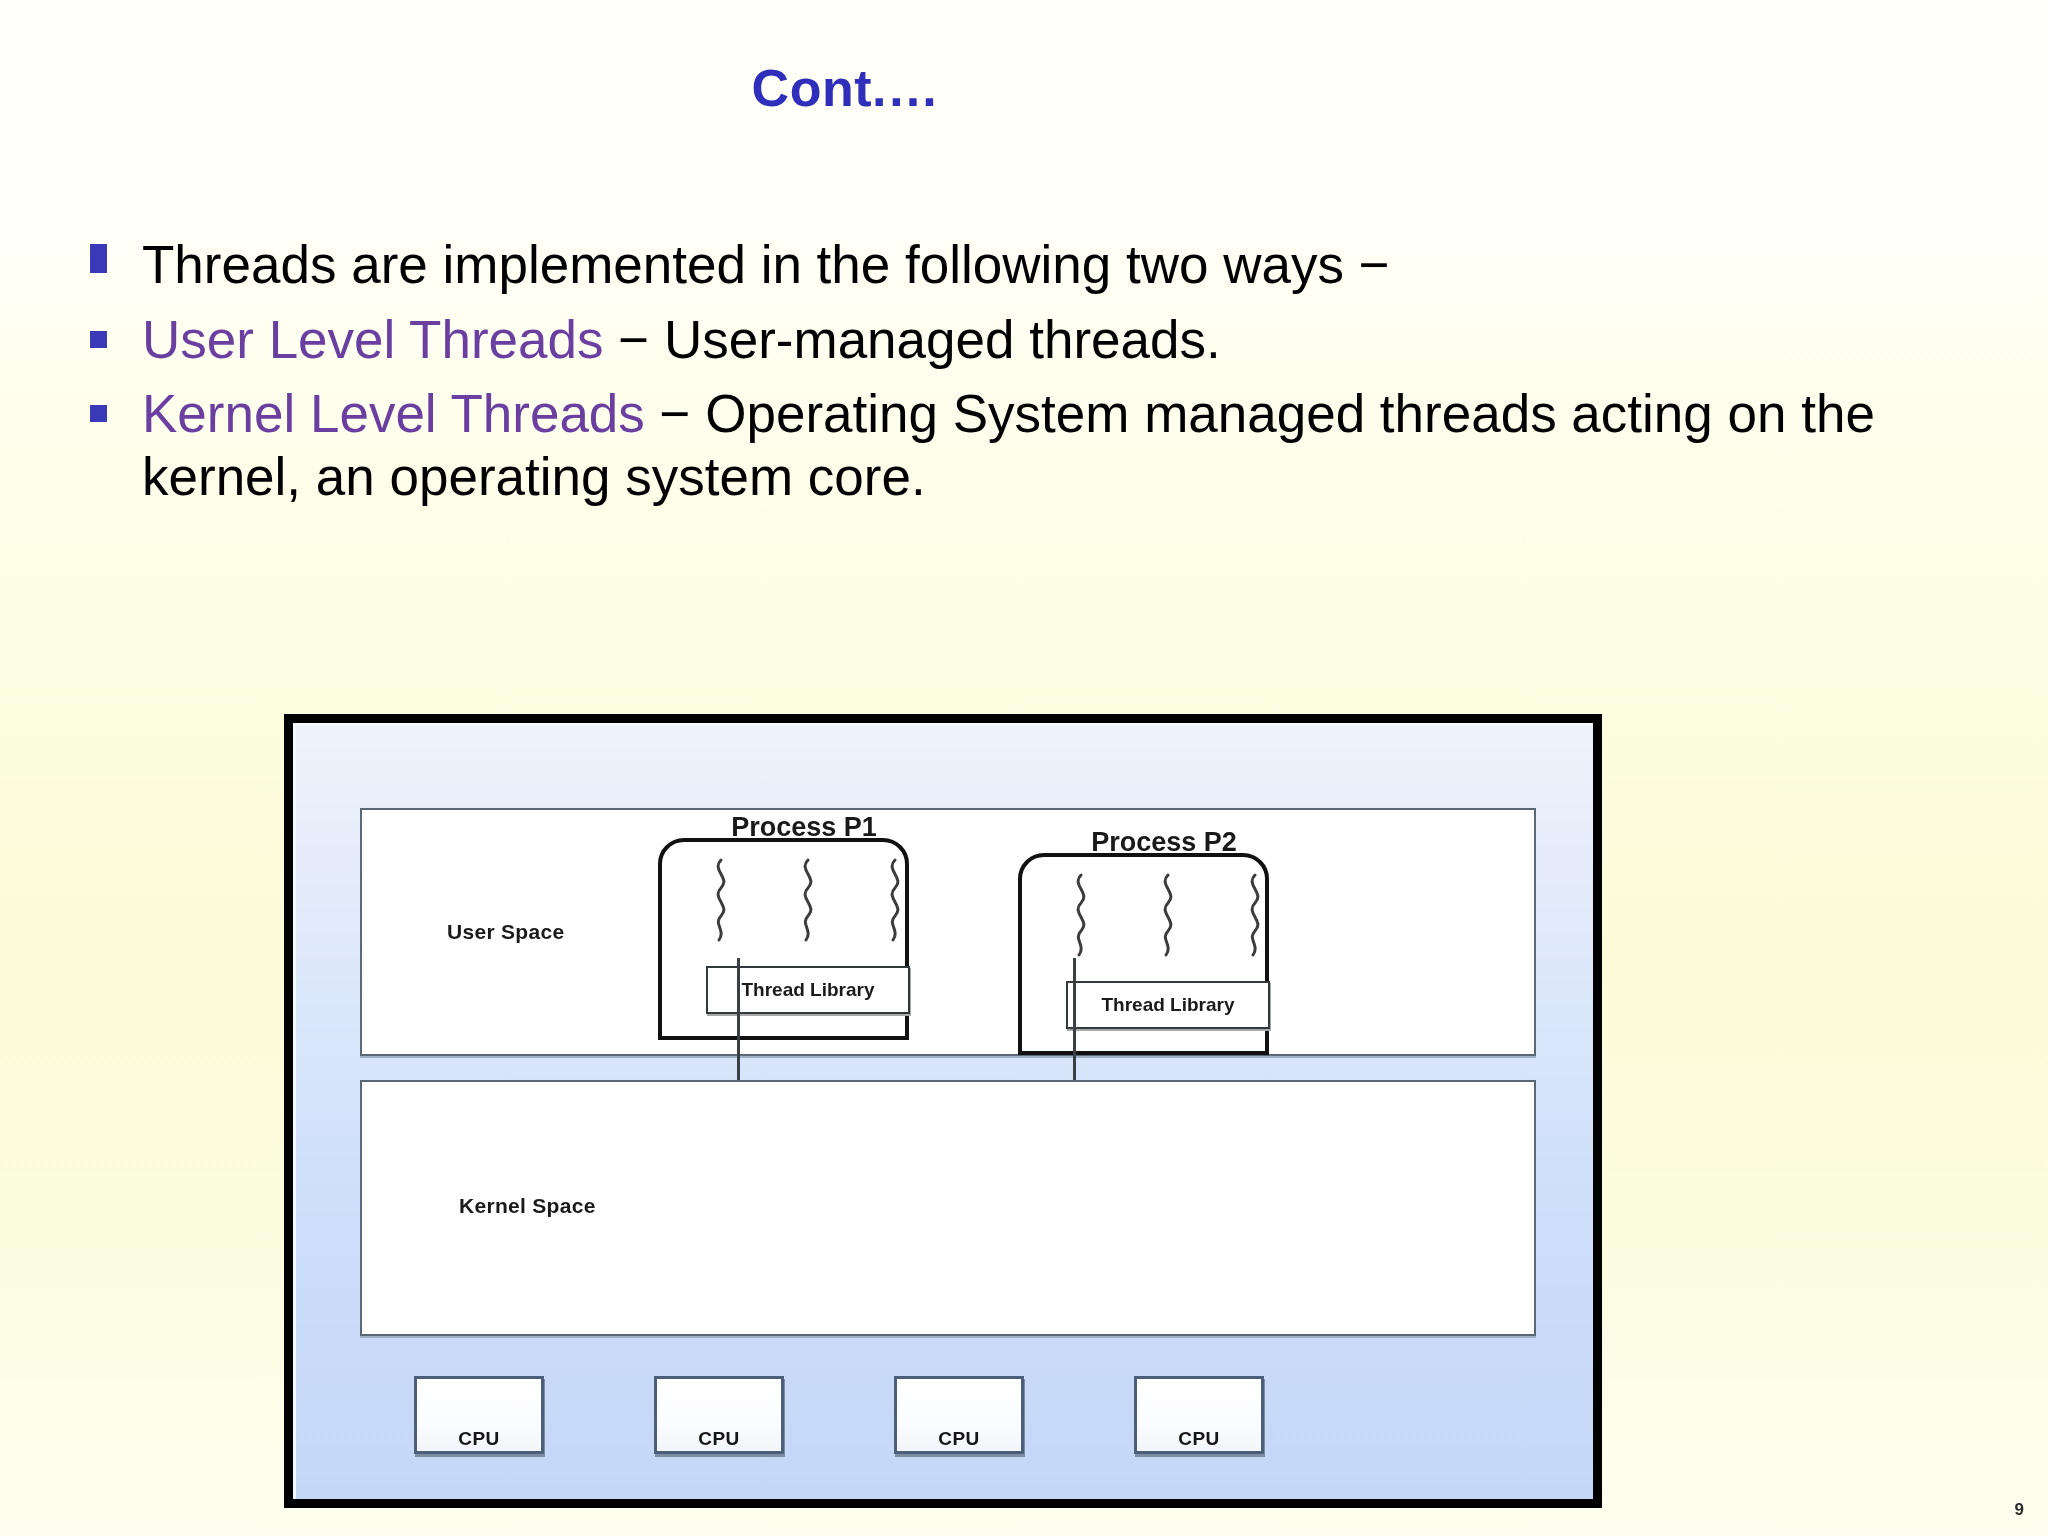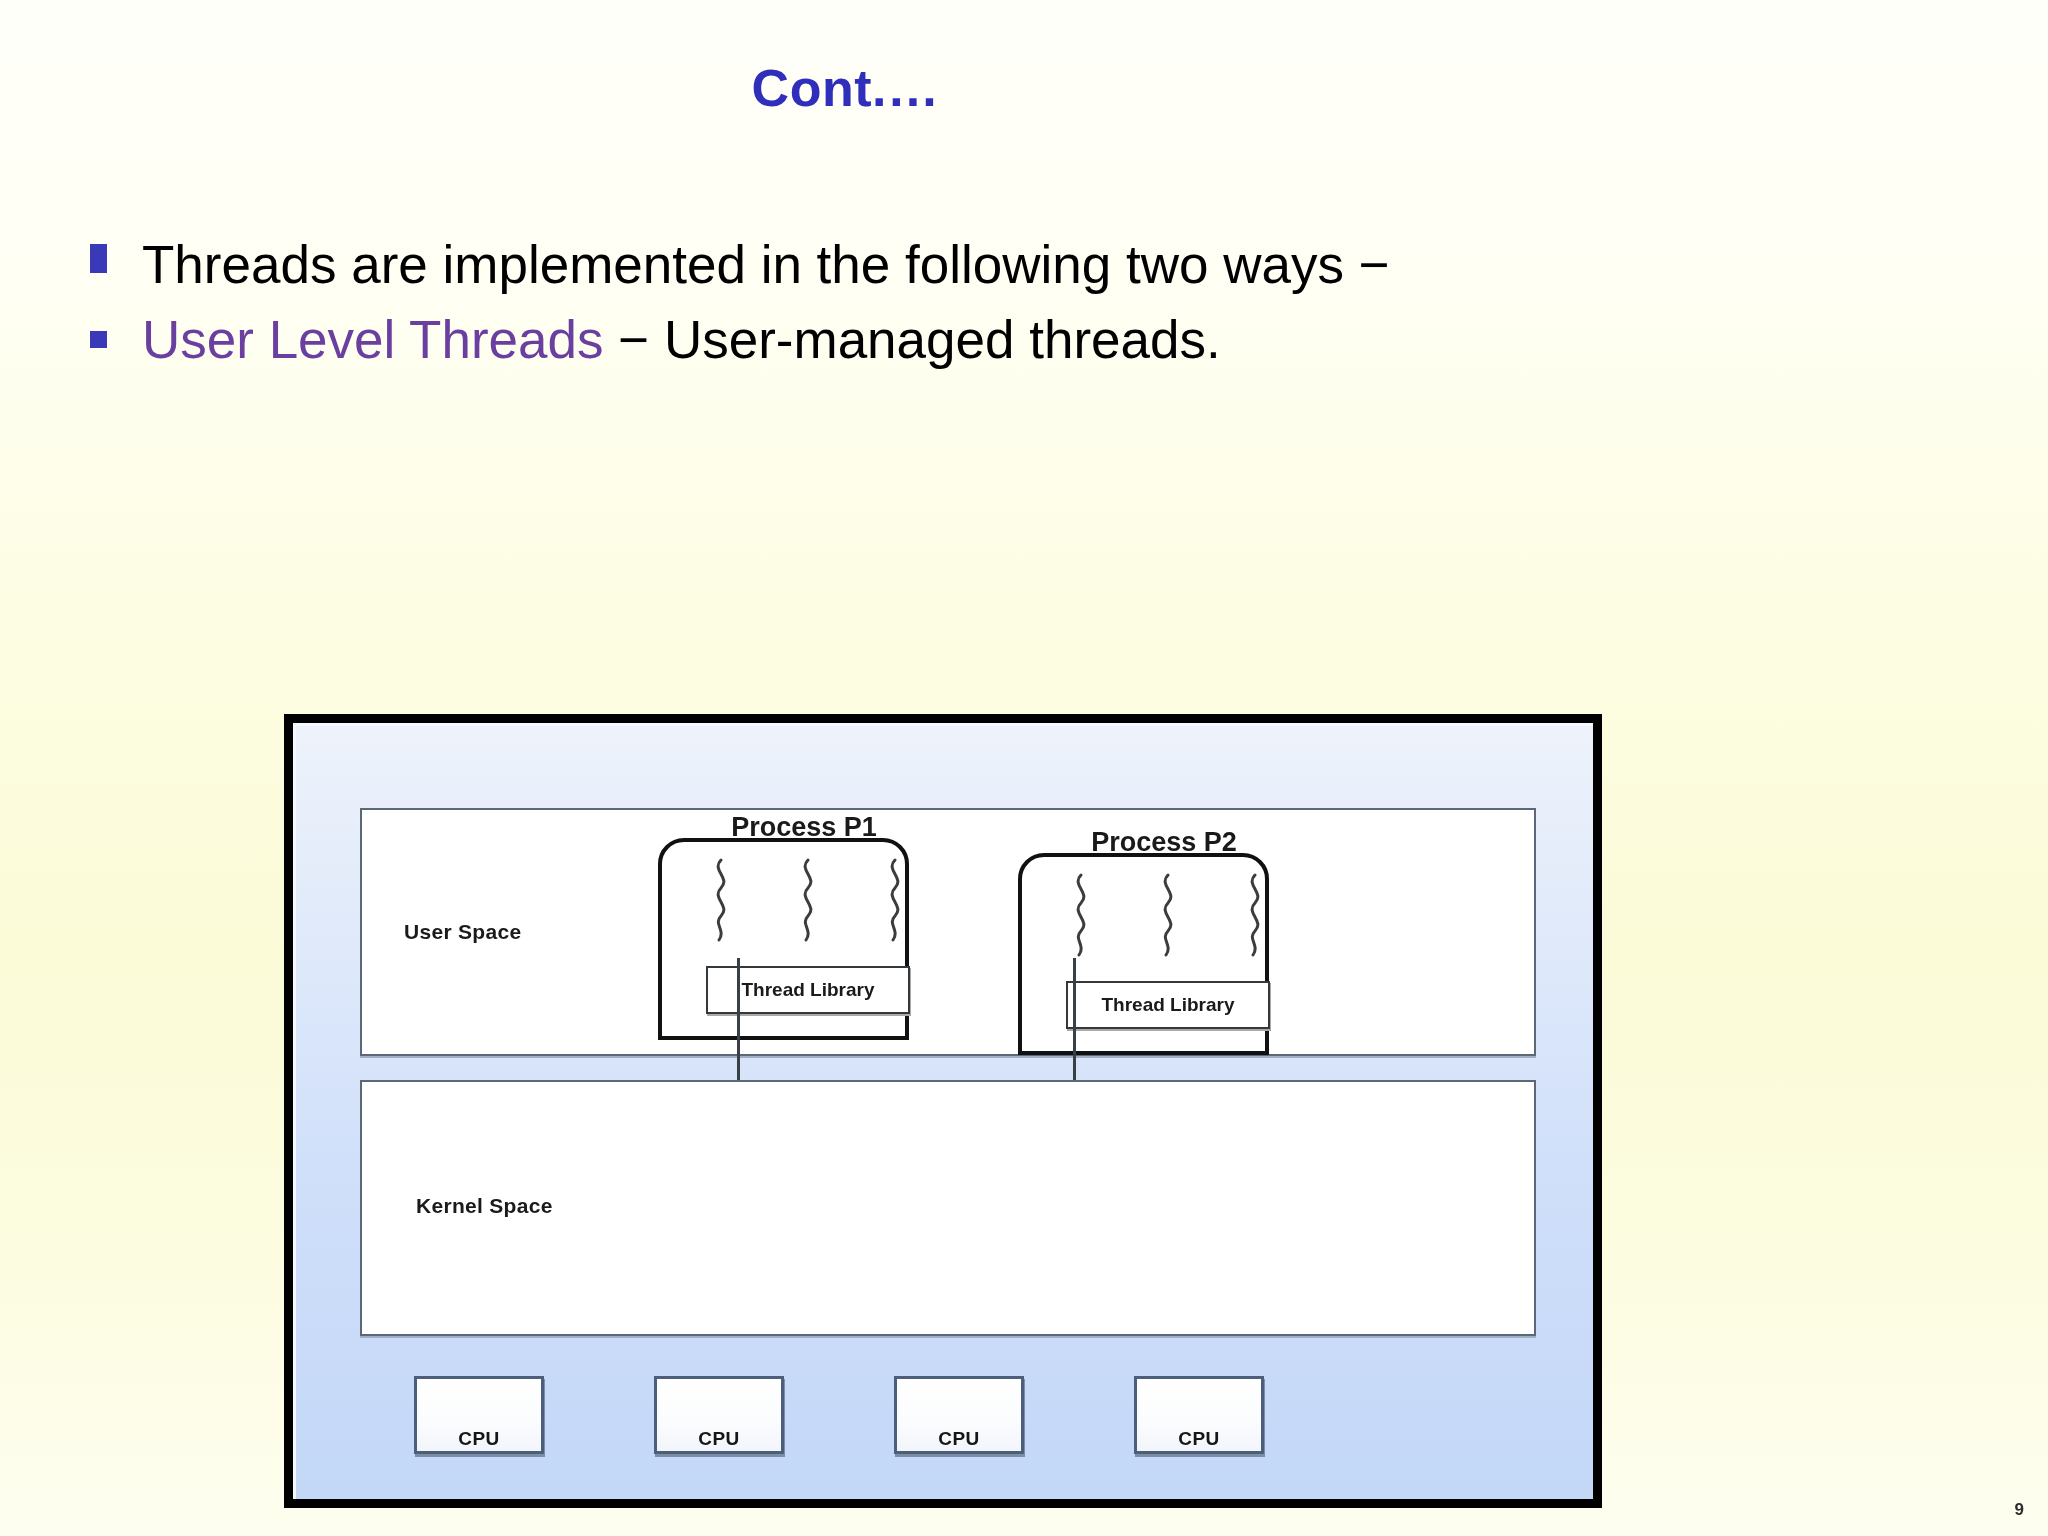--- a/index.html
+++ b/index.html
@@ -109,20 +109,21 @@
     box-sizing: border-box;
     box-shadow: 0 2px 0 #9fb0c4;
   }
   .space-label {
     position: absolute;
     font-size: 21px;
     font-weight: bold;
     color: #1a1a1a;
     letter-spacing: 0.3px;
     white-space: nowrap;
+    margin-left: 43px;
   }
   #user-space-label { left: 42px; top: 110px; }
   #kernel-space-label { left: 54px; top: 112px; }
 
   
   .process-group {
     position: absolute;
     top: 28px;
     width: 292px;
     height: 202px;
@@ -250,20 +251,24 @@
     <div class="bullet-row">
       <span class="bullet-mark"></span>
       <span>Threads are implemented in the following two ways −</span>
     </div>
 
     <div class="bullet-row">
       <span class="bullet-mark"></span>
       <span class="purple">User Level Threads</span><span> − User-managed threads.</span>
     </div>
 
+    <div class="bullet-row">
+      <span class="bullet-mark"></span>
+      <span class="purple">Kernel Level Threads</span><span> − Operating System managed threads acting on the kernel, an operating system core.</span>
+    </div>
 
   </div>
 
   <div id="diagram-frame">
     <div id="diagram-panel">
 
       <div id="user-space-box">
         <div class="space-label" id="user-space-label">User Space</div>
 
         <div class="process-group" id="process-group-1">

